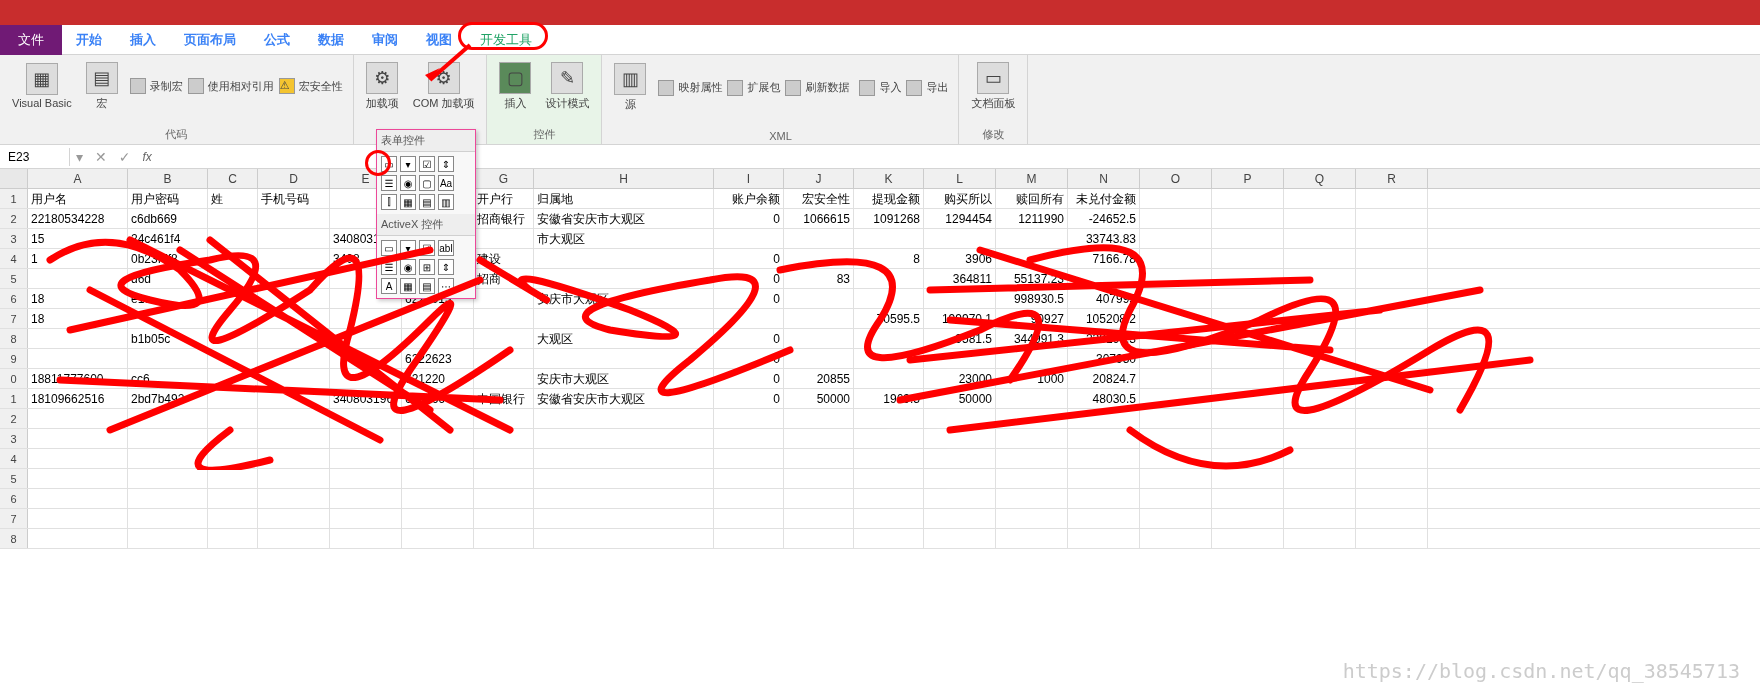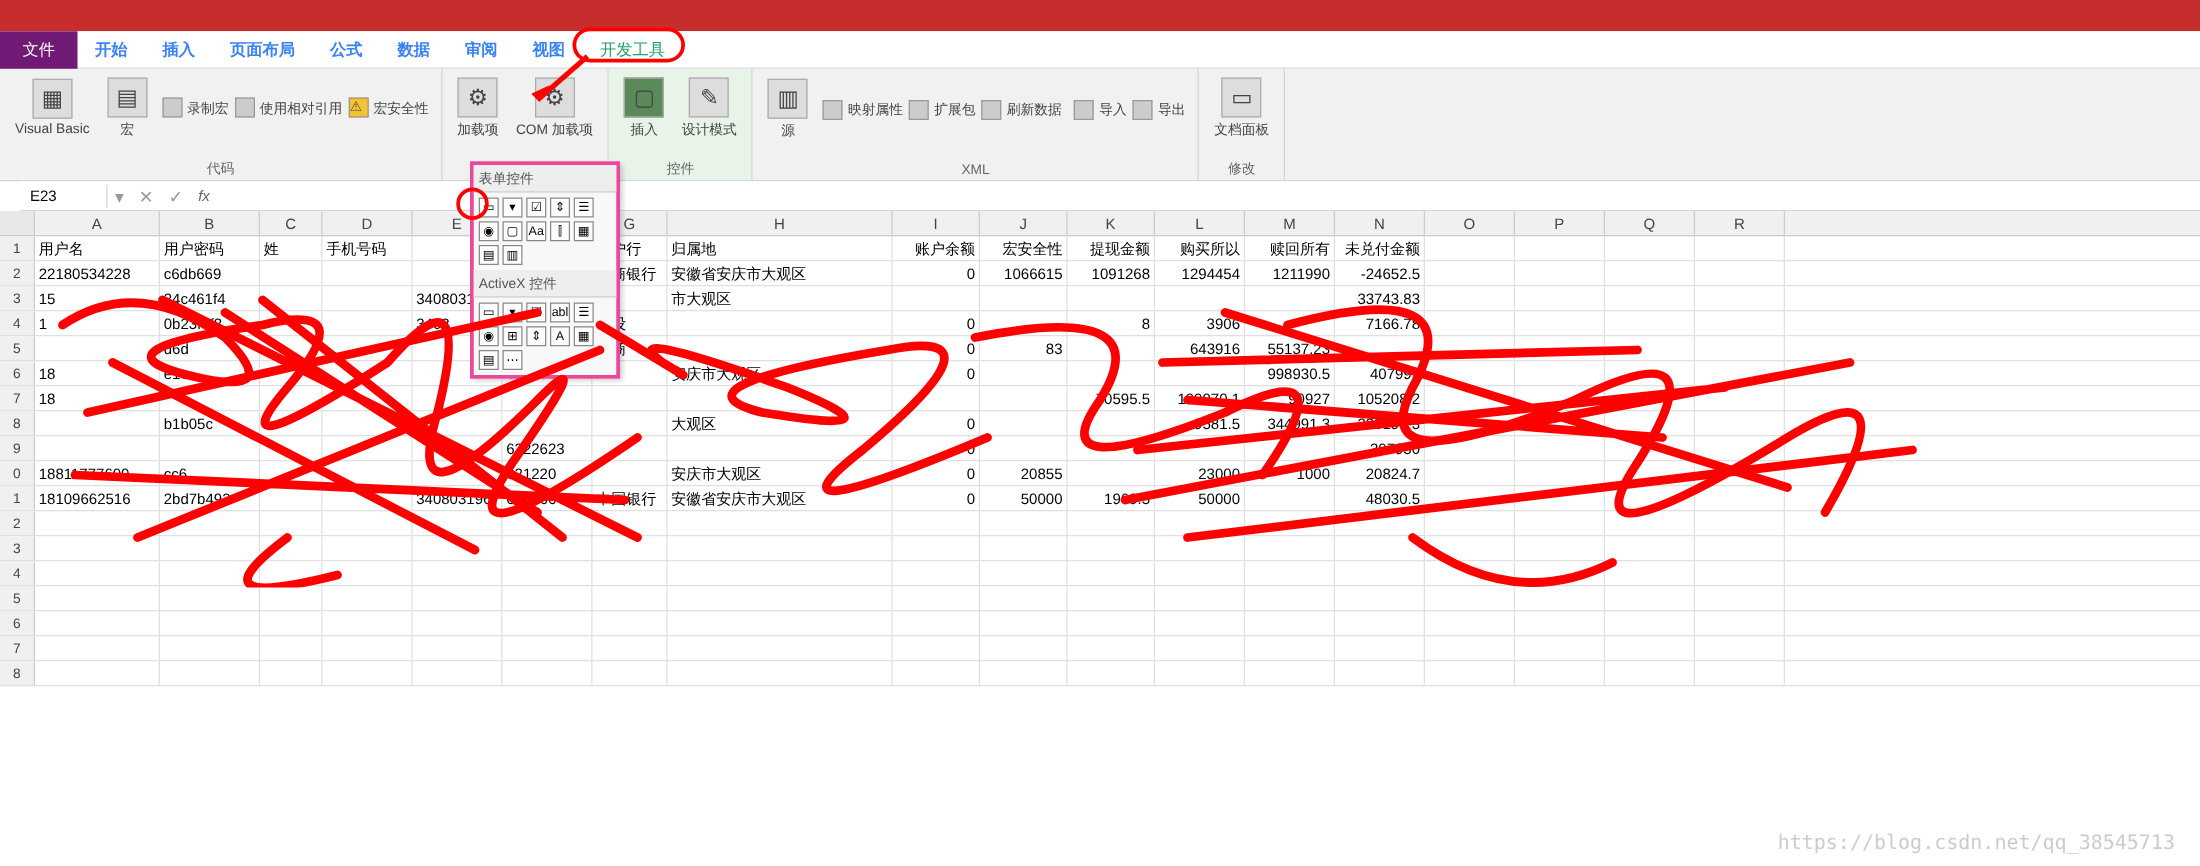--- a/index.html
+++ b/index.html
@@ -10,38 +10,38 @@
     .tab { padding: 6px 14px; font-size: 13px; color: #3b82f6; cursor: pointer; font-weight: bold; }
     .tab.circled { position: relative; color: #21a366; font-weight: 400; }
     .ribbon { display: flex; background: #f1f1f1; height: 90px; border-bottom: 1px solid #d4d4d4; }
     .ribbon-group { border-right: 1px solid #d4d4d4; padding: 4px 8px 2px; display: flex; flex-direction: column; justify-content: space-between; }
     .ribbon-group-label { text-align: center; font-size: 11px; color: #666; margin-top: 14px; }
     .ribbon-items { display: flex; gap: 6px; flex: 1; }
     .ribbon-btn { display: flex; flex-direction: column; align-items: center; justify-content: center; padding: 2px 4px; font-size: 11px; color: #444; gap: 2px; }
     .ribbon-btn-sm { display: flex; align-items: center; gap: 4px; font-size: 11px; color: #444; padding: 1px 2px; white-space: nowrap; }
     .icon-box { width: 32px; height: 32px; background: #ddd; border: 1px solid #aaa; display: flex; align-items: center; justify-content: center; font-size: 18px; }
     .icon-sm { width: 16px; height: 16px; background: #ccc; border: 1px solid #999; display: inline-block; }
-    .formula-bar { display: flex; align-items: center; height: 24px; border-bottom: 1px solid #d4d4d4; background: #fff; margin-left: 16px; }
+    .formula-bar { display: flex; align-items: center; height: 24px; border-bottom: 1px solid #d4d4d4; background: #fff; }
     .name-box { width: 70px; border-right: 1px solid #d4d4d4; padding: 2px 8px; font-size: 12px; }
     .fb-btn { padding: 0 6px; color: #999; font-size: 14px; }
     .fx { font-style: italic; color: #666; padding: 0 6px; }
     .col-headers { display: flex; background: #f0f0f0; height: 20px; border-bottom: 1px solid #ccc; }
     .row-hdr-spacer { width: 28px; border-right: 1px solid #ccc; background: #e8e8e8; }
     .col-hdr { border-right: 1px solid #ccc; text-align: center; font-size: 12px; color: #444; line-height: 20px; }
     .grid-body { position: relative; }
     .grid-row { display: flex; height: 20px; border-bottom: 1px solid #e0e0e0; }
     .row-hdr { width: 28px; border-right: 1px solid #ccc; background: #f0f0f0; text-align: center; font-size: 11px; color: #444; line-height: 20px; }
     .cell { border-right: 1px solid #e0e0e0; font-size: 12px; padding: 0 3px; line-height: 20px; white-space: nowrap; overflow: hidden; color: #000; }
     .cell.num { text-align: right; }
-    .controls-popup { position: absolute; left: 376px; top: 129px; width: 120px; background: #f8f8f8; border: 3px solid #ec4899; box-shadow: 2px 2px 4px rgba(0,0,0,0.2); z-index: 100; }
+    .controls-popup { position: absolute; left: 376px; top: 129px; width: 100px; background: #f8f8f8; border: 1px solid #ec4899; box-shadow: 2px 2px 4px rgba(0,0,0,0.2); z-index: 100; }
     .popup-section { padding: 3px 4px; border-bottom: 1px solid #d0d0d0; font-size: 11px; color: #555; background:#eee; }
     .popup-icons { display: flex; flex-wrap: wrap; gap: 3px; padding: 4px; }
     .popup-icon { width: 16px; height: 16px; border: 1px solid #888; background: #fff; font-size:10px; display:flex; align-items:center; justify-content:center; }
     .scribble { position: absolute; pointer-events: none; z-index: 200; }
-    .watermark { position: absolute; right: 20px; bottom: 10px; color: #ccc; font-size: 16px; font-family: monospace; text-align: center; }
+    .watermark { position: absolute; right: 20px; bottom: 10px; color: #ccc; font-size: 20px; font-family: monospace; text-align: center; }
     .circle-annot { position: absolute; border: 3px solid red; border-radius: 50%; pointer-events:none; z-index:210; }
     .arrow-annot { position: absolute; pointer-events:none; z-index:210; }
     
     .cA{width:100px}.cB{width:80px}.cC{width:50px}.cD{width:72px}.cE{width:72px}.cF{width:72px}.cG{width:60px}.cH{width:180px}
     .cI{width:70px}.cJ{width:70px}.cK{width:70px}.cL{width:72px}.cM{width:72px}.cN{width:72px}.cO{width:72px}.cP{width:72px}.cQ{width:72px}.cR{width:72px}
     .vcol { display: flex; flex-direction: row; gap: 1px; }
   </style>
 </head>
 <body>
 
@@ -283,21 +283,21 @@
       <div class="cell cB">d6d</div>
       <div class="cell cC"></div>
       <div class="cell cD"></div>
       <div class="cell cE"></div>
       <div class="cell cF">148525</div>
       <div class="cell cG">招商</div>
       <div class="cell cH"></div>
       <div class="cell cI num">0</div>
       <div class="cell cJ num">83</div>
       <div class="cell cK num"></div>
-      <div class="cell cL num">643916</div>
+      <div class="cell cL num">364811</div>
       <div class="cell cM num">55137.23</div>
       <div class="cell cN num"></div>
       <div class="cell cO"></div>
       <div class="cell cP"></div>
       <div class="cell cQ"></div>
       <div class="cell cR"></div>
     </div>
     <div class="grid-row">
       <div class="row-hdr">6</div>
       <div class="cell cA">18</div>

